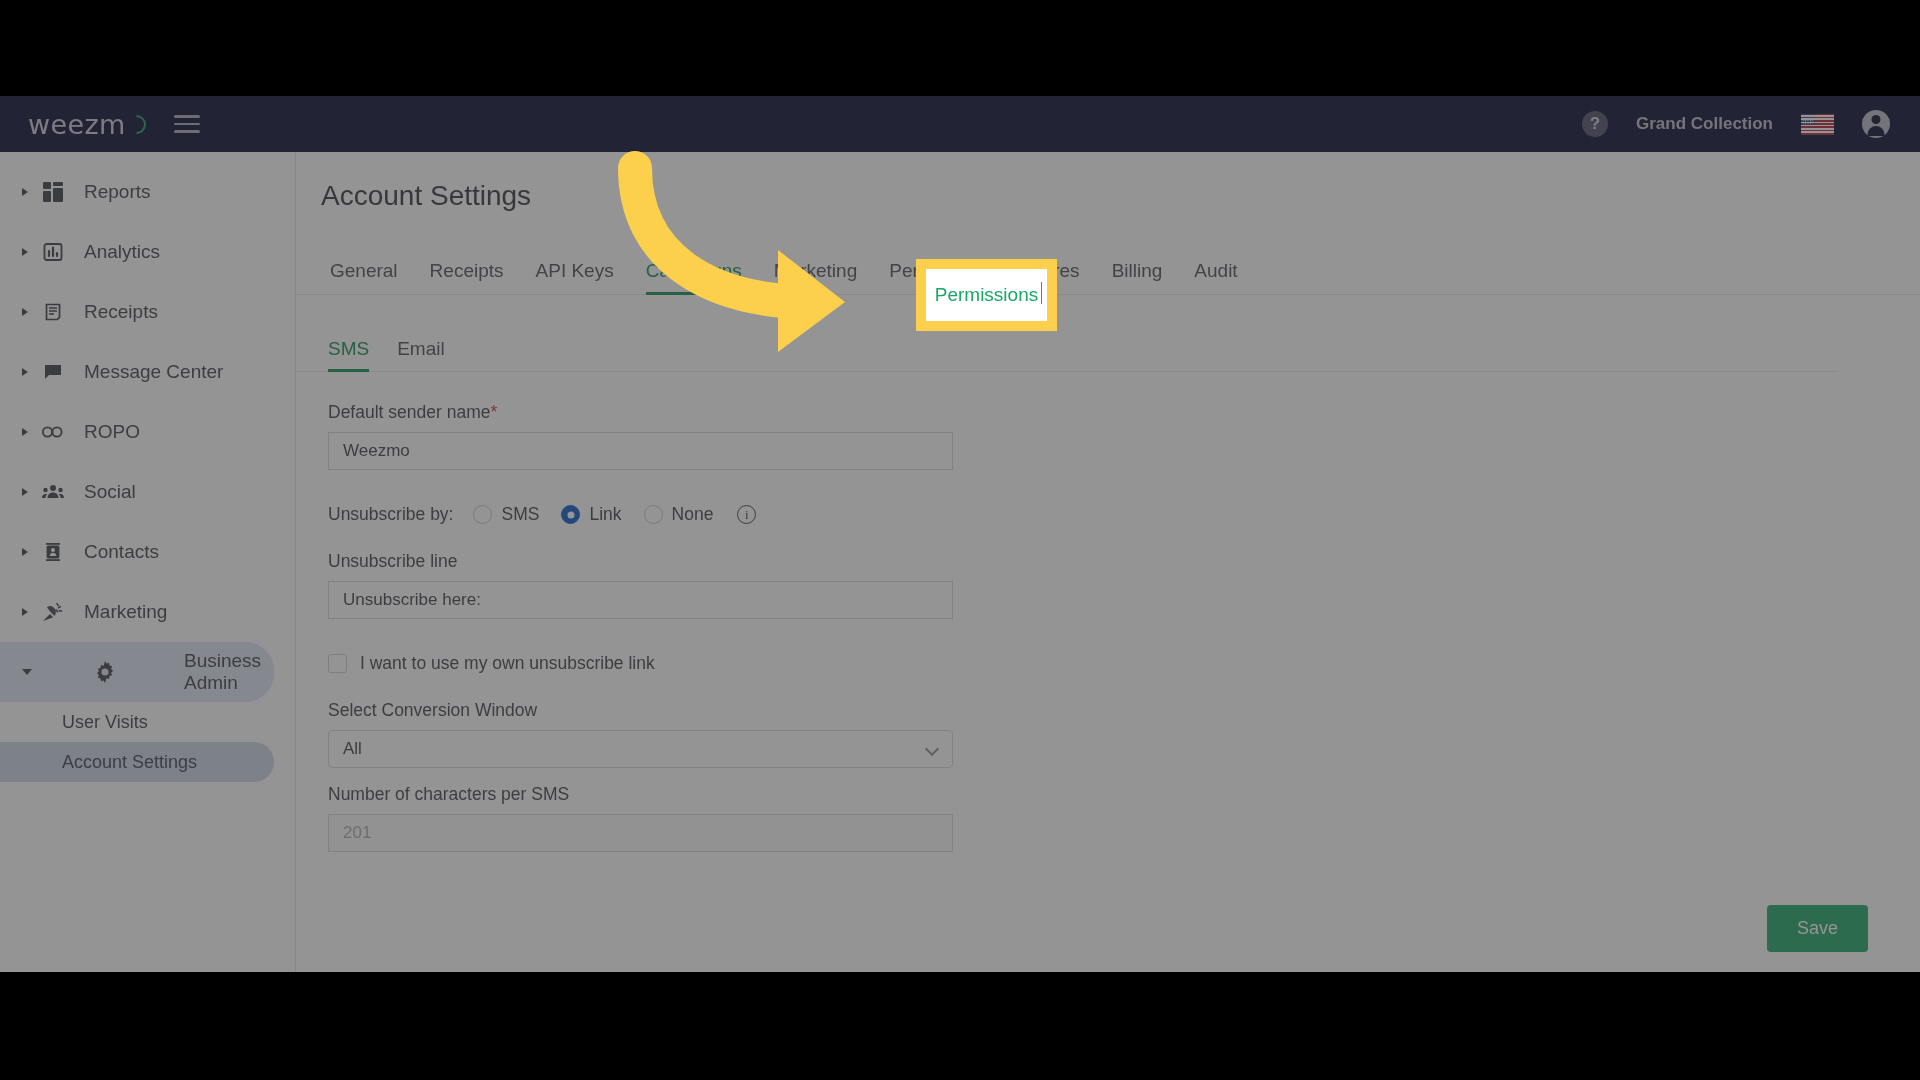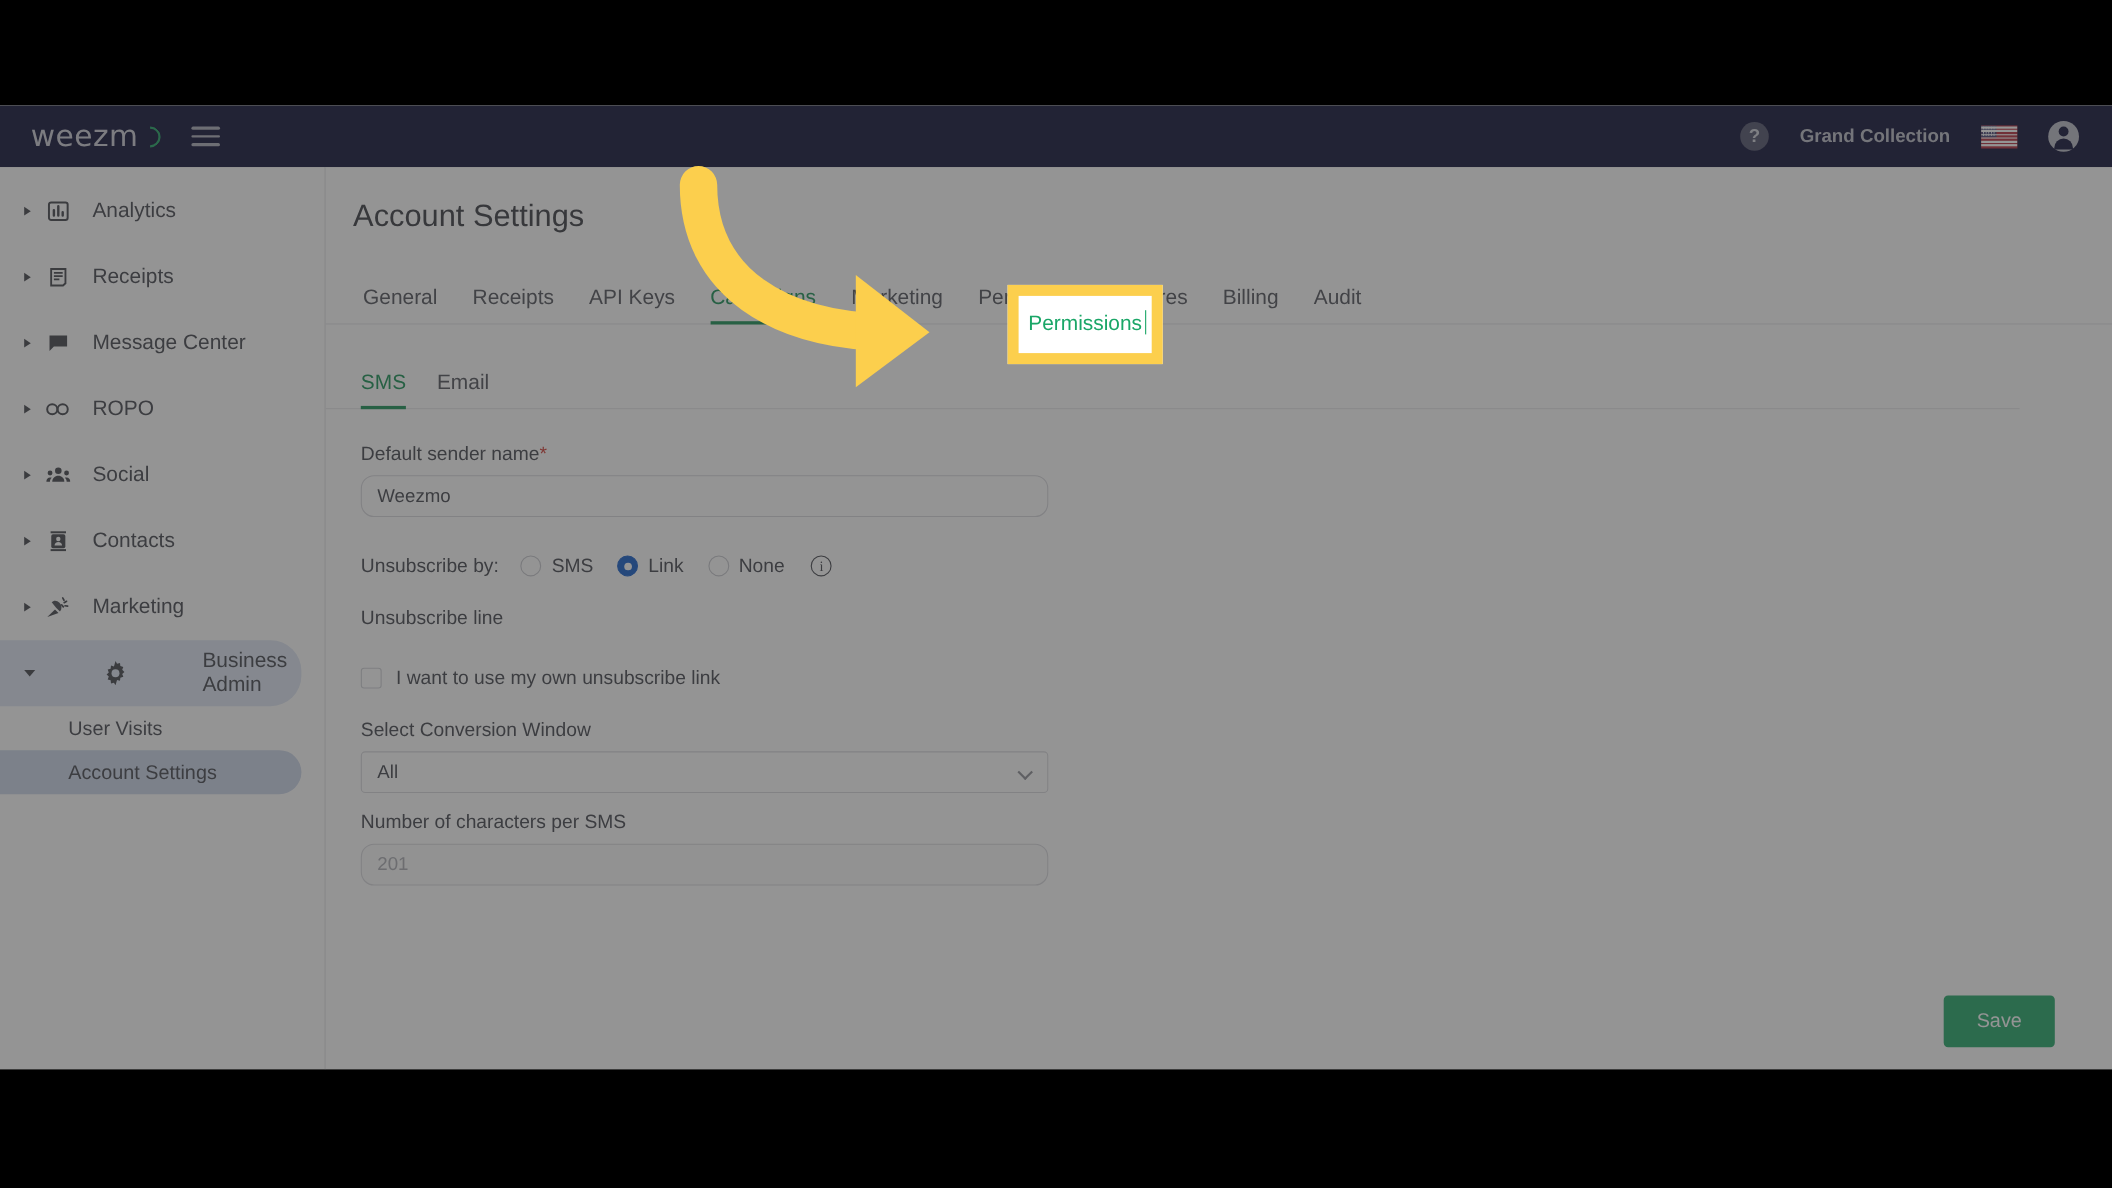--- a/index.html
+++ b/index.html
@@ -144,21 +144,21 @@
   .subtab.active { color: #0f8d4f; }
   .subtab.active::after {
     content: ""; position: absolute; left: 14px; right: 14px; bottom: -1px;
     height: 3px; background: #0f8d4f;
   }
 
   .form { padding: 30px 0 0 32px; }
   .field-label { font-size: 17.5px; color: #3d3f47; margin-bottom: 9px; }
   .req { color: #d0342c; }
   .text-input {
-    width: 625px; height: 38px; border: 1px solid #d7d7dc; border-radius: 12px;
+    width: 625px; height: 38px; border: 1px solid #d7d7dc; border-radius: 0;
     padding: 0 14px; font-size: 17px; color: #3d3f47; background: #fff;
     font-family: "Liberation Sans", sans-serif; outline: none;
   }
   .text-input::placeholder { color: #a8a9b0; }
   .text-input.disabled { background: #fafafa; color: #4d7c0f; }
   .select-input {
     width: 625px; height: 38px; border: 1px solid #d7d7dc; border-radius: 4px;
     padding: 0 14px; font-size: 17px; color: #3d3f47; background: #fff;
     display: flex; align-items: center; cursor: pointer; position: relative;
   }
@@ -258,20 +258,32 @@
           <div class="stripe" style="top:11.3px"></div>
           <div class="stripe" style="top:14.5px"></div>
           <div class="stripe" style="top:17.8px"></div>
         </div>
         <div class="avatar-icon"></div>
       </div>
     </div>
 
     <div class="sidebar">
 
+      <div class="nav-item">
+        <span class="caret"></span>
+        <span class="nav-icon">
+          <svg width="20" height="20" viewBox="0 0 20 20" fill="currentColor">
+            <rect x="0" y="0" width="8" height="7" rx="1"></rect>
+              <rect x="10" y="0" width="10" height="4" rx="1"></rect>
+            <rect x="0" y="9" width="8" height="11" rx="1"></rect>
+              <rect x="10" y="6" width="10" height="14" rx="1"></rect>
+          </svg>
+        </span>
+        <span class="nav-label">Reports</span>
+      </div>
 
       <div class="nav-item">
         <span class="caret"></span>
         <span class="nav-icon">
           <svg width="20" height="20" viewBox="0 0 20 20" fill="none" stroke="currentColor" stroke-width="1.8">
             <rect x="1.5" y="2" width="17" height="16" rx="2"></rect>
             <path d="M6 14V9M10 14V5.5M14 14v-3" stroke-width="2.2" stroke-linecap="round"></path>
           </svg>
         </span>
         <span class="nav-label">Analytics</span>
@@ -406,20 +418,21 @@
           <label class="radio-opt">
             <span class="radio"></span>
             <span>None</span>
           </label>
           <span class="info-icon">i</span>
         </div>
 
         <div class="gap"></div>
 
         <div class="field-label">Unsubscribe line</div>
+        <input class="text-input" value="Unsubscribe here:" style="">
 
         <label class="check-row">
           <span class="checkbox"></span>
           <span>I want to use my own unsubscribe link</span>
         </label>
 
         <div class="gap"></div>
 
         <div class="field-label">Select Conversion Window</div>
         <div class="select-input">

